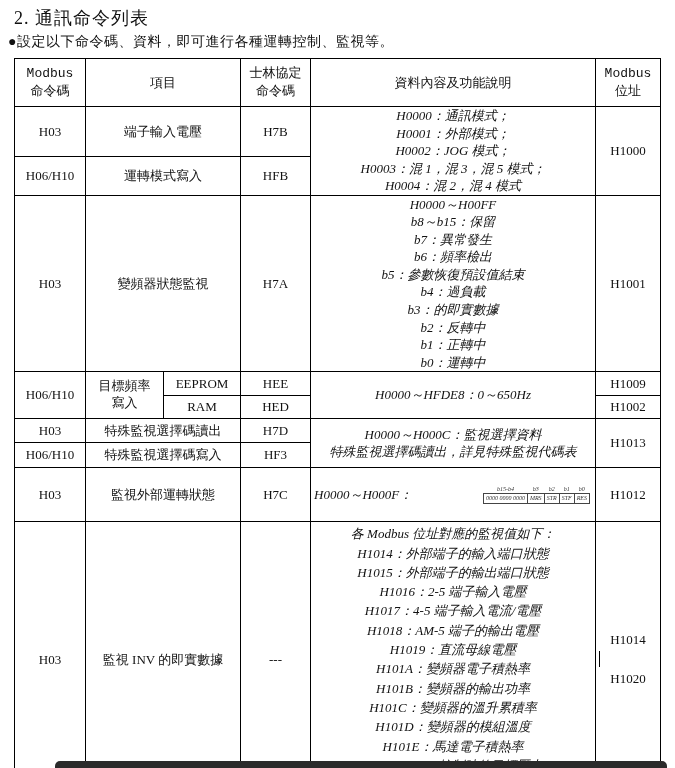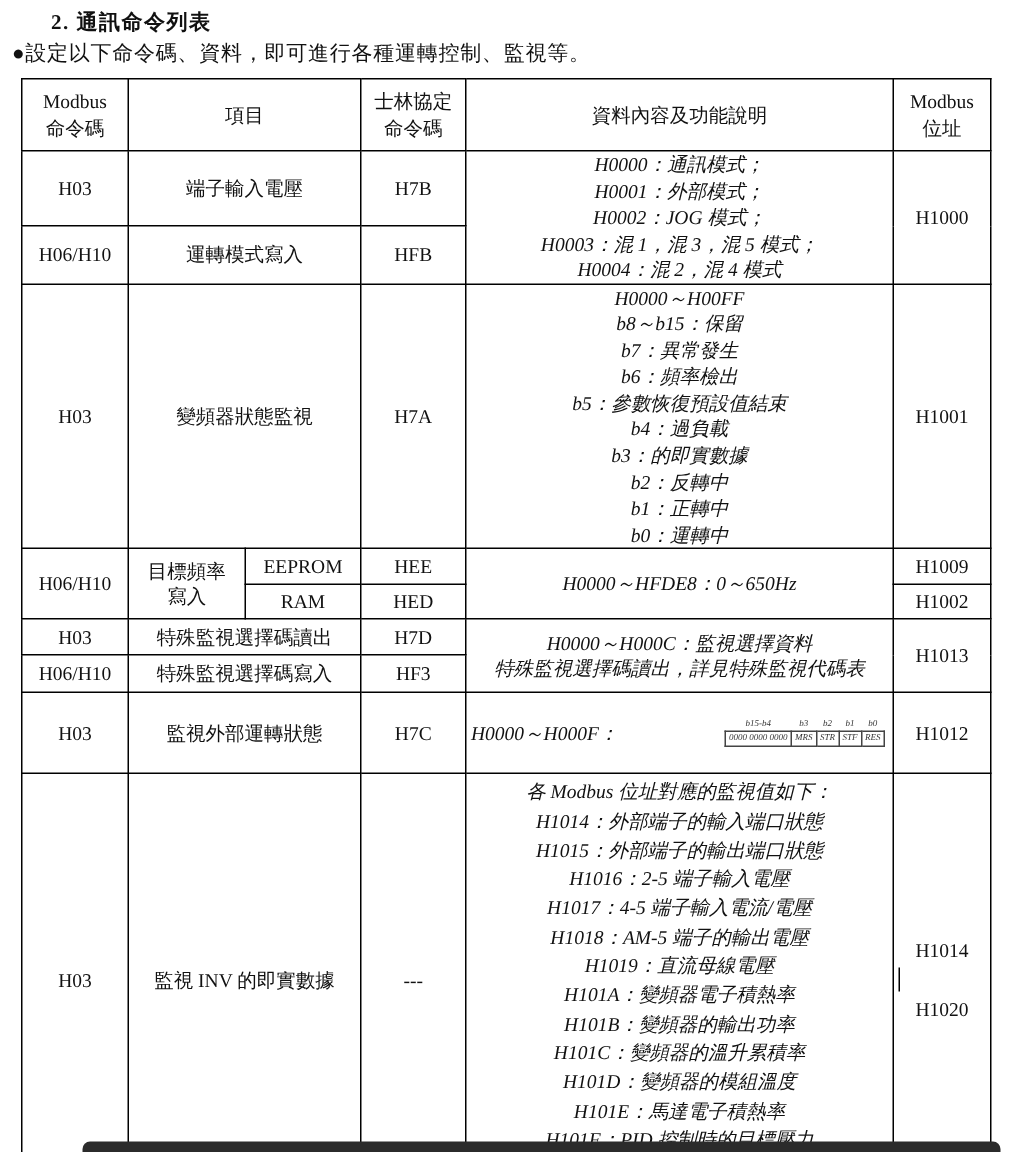--- a/index.html
+++ b/index.html
@@ -6,24 +6,23 @@
   html, body {
     margin: 0; padding: 0;
     width: 675px; height: 768px;
     background: #ffffff;
     font-family: "Liberation Serif", "DejaVu Serif", serif;
     color: #111111;
     overflow: hidden;
     position: relative;
   }
   .doc-title {
-    font-size: 14px; font-weight: bold;
+    font-size: 18px; font-weight: normal;
     padding: 6px 0 0 14px;
     letter-spacing: 1px;
-    margin-left: 20px;
   }
   .doc-intro {
     font-size: 14px;
     padding: 3px 0 0 8px;
     letter-spacing: 0.5px;
     font-family: Liberation Mono, monospace;
   }
   table.main {
     border-collapse: collapse;
     table-layout: fixed;
@@ -33,21 +32,21 @@
   table.main th, table.main td {
     border: 1px solid #000;
     padding: 0 3px;
     font-size: 13px;
     font-weight: normal;
     text-align: center;
     vertical-align: middle;
     line-height: 1.35;
     overflow: hidden;
   }
-  .pre { white-space: pre-line; }
+  .pre { white-space: pre-line; font-family: Liberation Mono, monospace; }
   td.data-cell {
     text-align: left;
     white-space: pre-line;
     padding-left: 6px;
     font-size: 12.5px;
     line-height: 17px;
     font-style: italic;
   }
   td.data-cell.big { line-height: 19.3px; padding-top: 2px; padding-bottom: 2px; }
   tr.r-header  { height: 48px; }

